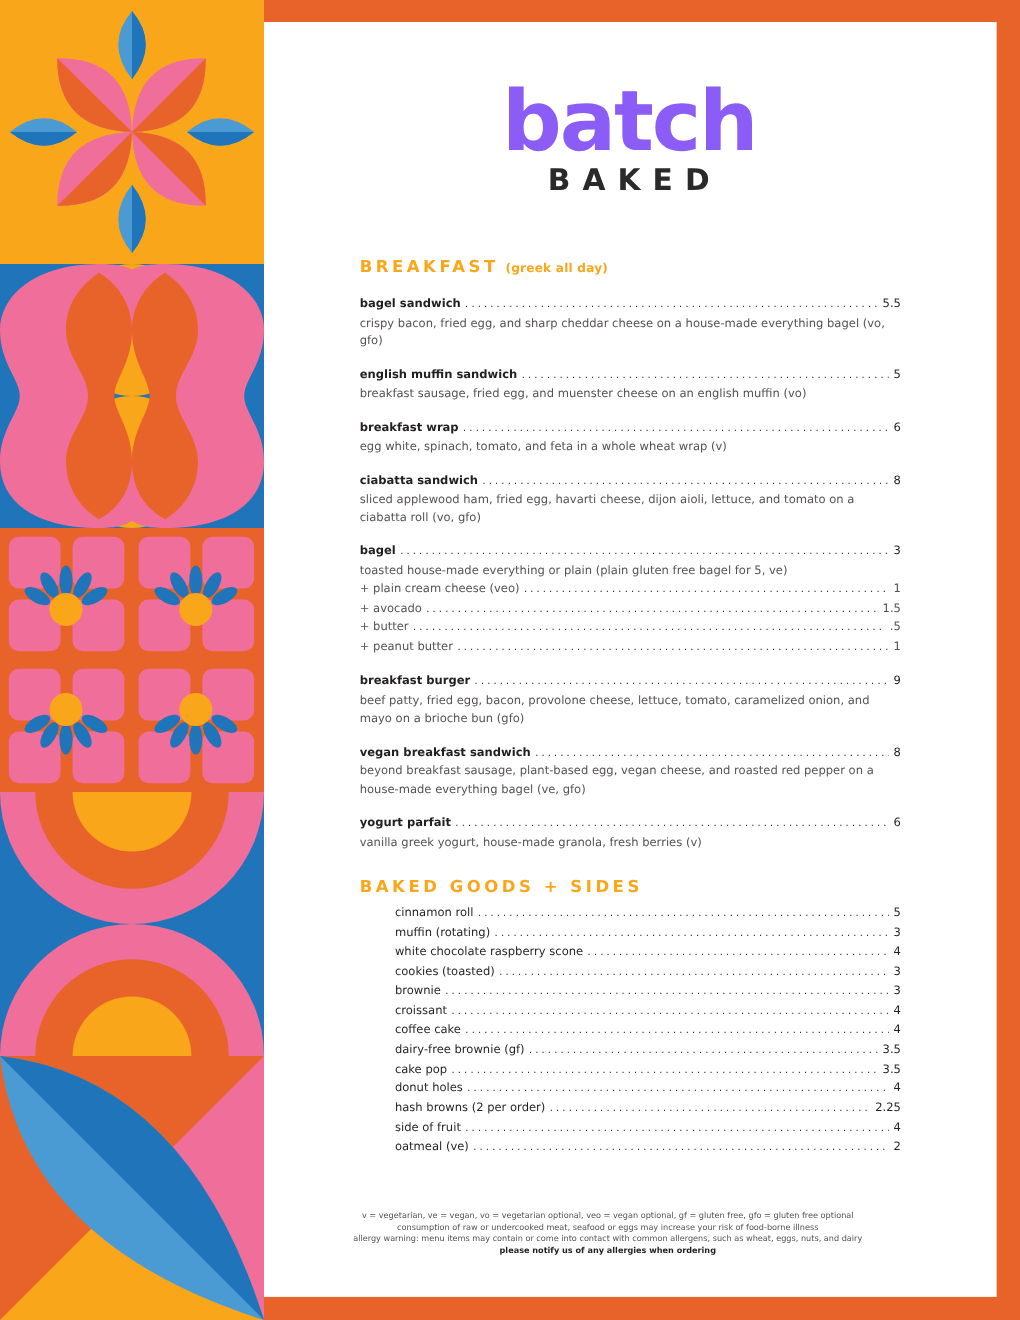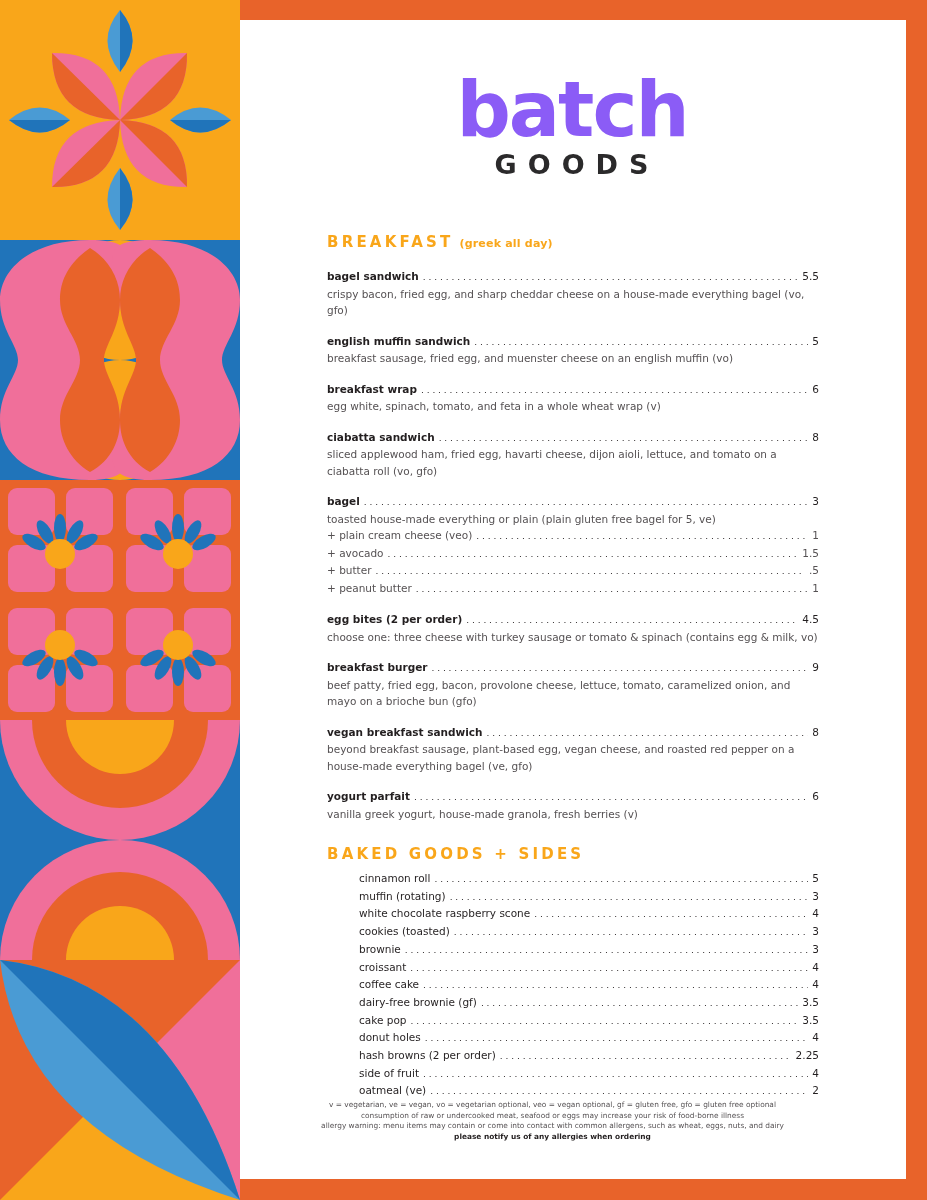--- a/index.html
+++ b/index.html
@@ -181,21 +181,21 @@
       <path d="M0 0 Q 170 20 240 240 Q 20 170 0 0 Z" fill="#4a9bd4"></path>
       <path d="M0 0 Q 170 20 240 240 Z" fill="#2074ba"></path>
     </svg>
   </div>
 </div>
 
 <div class="menu-card">
 
   <div class="logo">
     <div class="logo-batch">batch</div>
-    <div class="logo-coffee">GOODS</div>
+    <div class="logo-coffee">BAKED</div>
   </div>
 
   <div class="content">
 
     <div class="section">
       <div class="section-title">
         <span>BREAKFAST</span><span class="sub">(greek all day)</span>
       </div>
 
       <div class="item">
@@ -256,28 +256,20 @@
             <span class="dots"></span>
             <span class="price">.5</span>
           </div>
         <div class="row addon">
             <span class="name">+ peanut butter</span>
             <span class="dots"></span>
             <span class="price">1</span>
           </div>
       </div>
 
-      <div class="item">
-        <div class="row">
-            <span class="name">egg bites (2 per order)</span>
-            <span class="dots"></span>
-            <span class="price">4.5</span>
-          </div>
-        <div class="desc">choose one: three cheese with turkey sausage or tomato &amp; spinach (contains egg &amp; milk, vo)</div>
-      </div>
 
       <div class="item">
         <div class="row">
             <span class="name">breakfast burger</span>
             <span class="dots"></span>
             <span class="price">9</span>
           </div>
         <div class="desc">beef patty, fried egg, bacon, provolone cheese, lettuce, tomato, caramelized onion, and mayo on a brioche bun (gfo)</div>
       </div>
 

